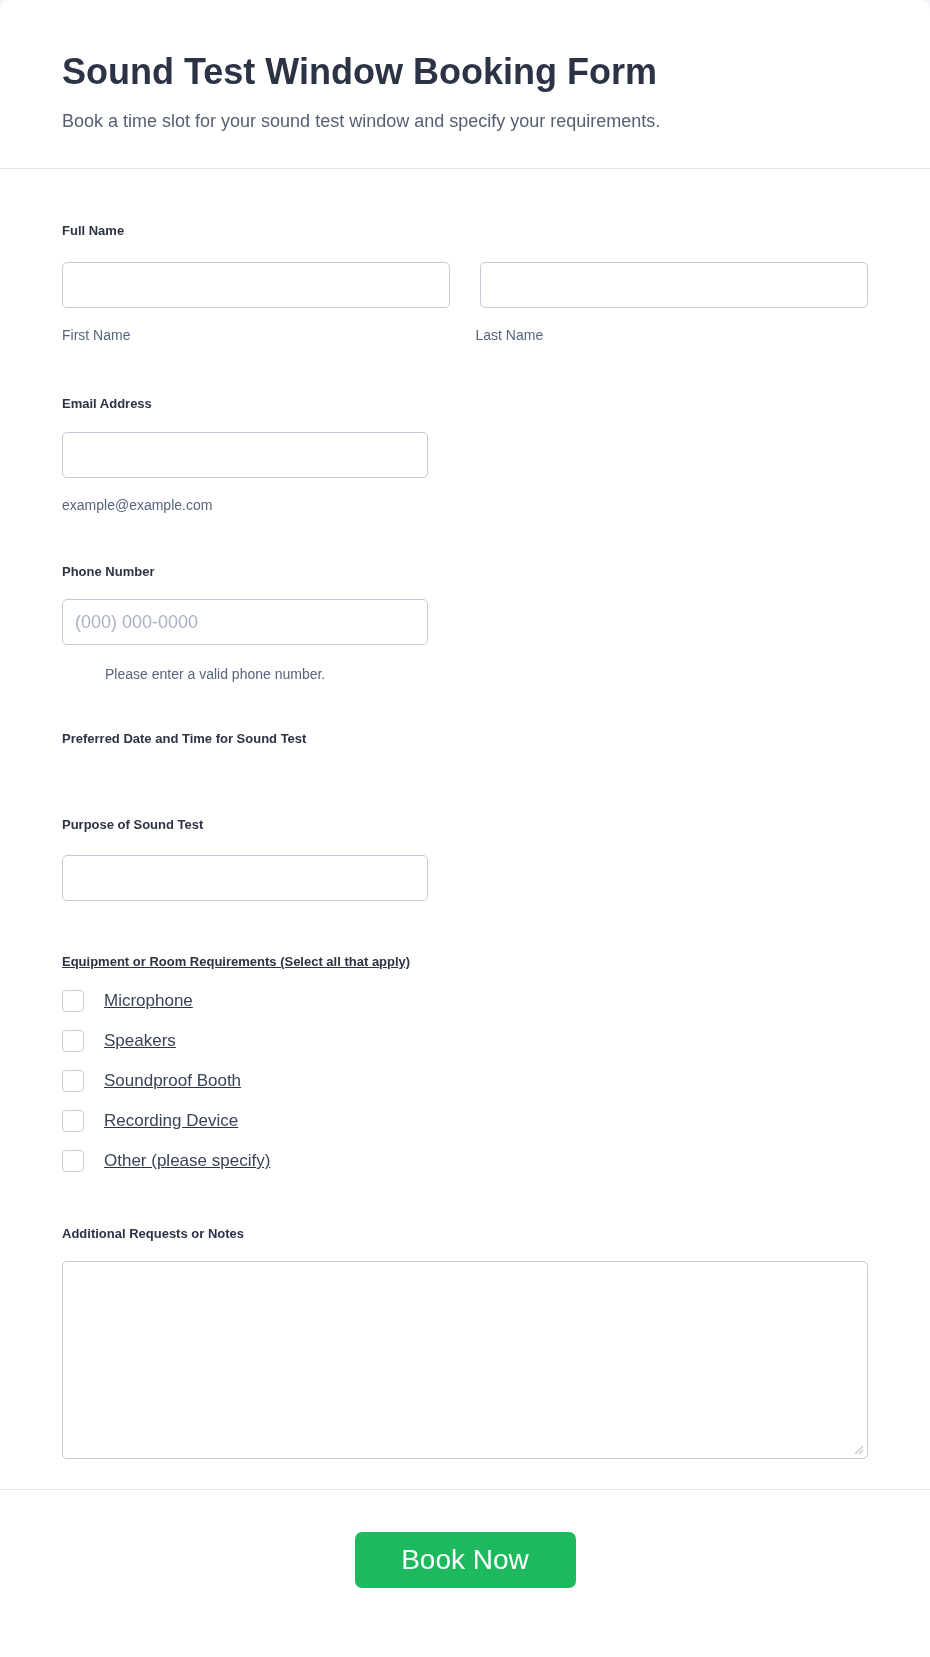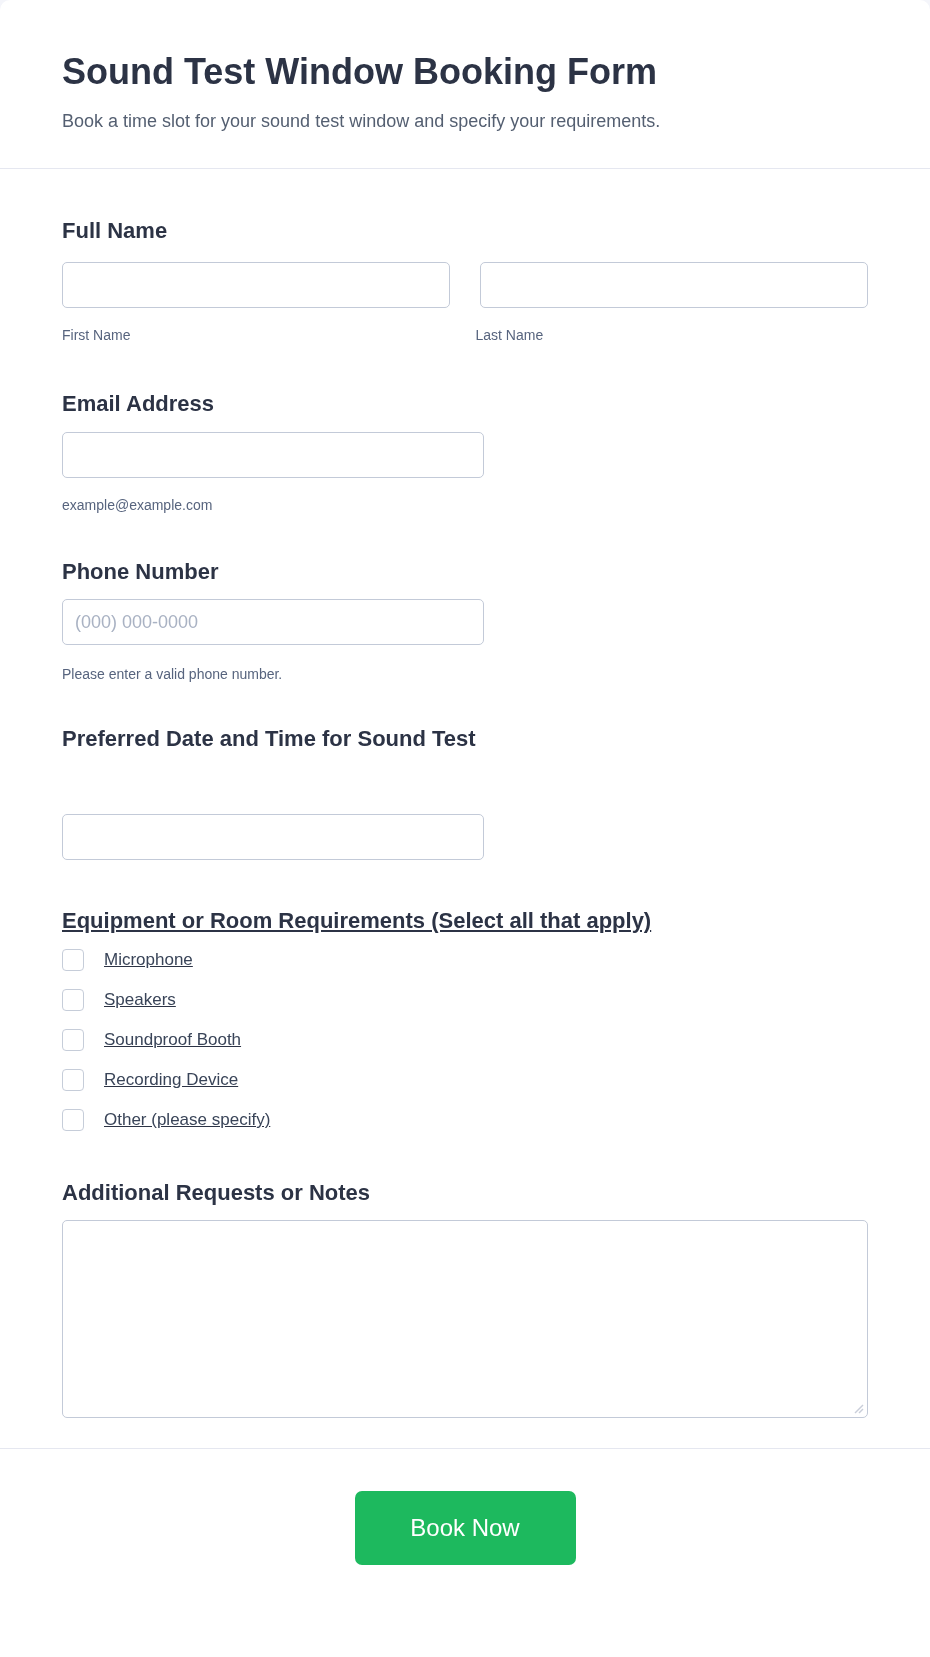--- a/index.html
+++ b/index.html
@@ -33,34 +33,34 @@
     font-size: 18px;
     line-height: 22px;
     color: #545f71;
   }
   
   .form-body {
     padding: 0 62px 30px 62px;
     border-bottom: 1px solid #e5e7f0;
   }
   .q-label {
-    font-size: 22px;
+    font-size: 13px;
     line-height: 22px;
     font-weight: 600;
     color: #2c3345;
   }
   .q-sublabel {
     font-size: 14px;
     line-height: 16px;
     color: #57647e;
   }
   .text-input {
     display: block;
     height: 46px;
-    width: 422px;
+    width: 366px;
     border: 1px solid #c3cad8;
     border-radius: 5px;
     background: #fff;
     font-family: "Liberation Sans", sans-serif;
     font-size: 18px;
     color: #2c3345;
     padding: 0 12px;
     outline: none;
   }
   .text-input::placeholder { color: #a9b2c3; }
@@ -70,21 +70,21 @@
   .name-col .text-input { width: 100%; }
   .name-sublabels { display: flex; gap: 21px; margin-top: 19px; }
   .name-sublabels .q-sublabel { flex: 1; }
 
   .block-fullname  { margin-top: 51px; }
   .block-email     { margin-top: 50px; }
   .block-email .text-input    { margin-top: 17px; }
   .block-email .q-sublabel    { margin-top: 19px; }
   .block-phone     { margin-top: 48px; }
   .block-phone .text-input    { margin-top: 16px; }
-  .block-phone .q-sublabel    { margin-top: 21px; }
+  .block-phone .q-sublabel    { margin-top: 21px; margin-left: 43px; }
   .block-datetime  { margin-top: 46px; }
   .block-purpose   { margin-top: 64px; }
   .block-purpose .text-input  { margin-top: 19px; }
   .block-equipment { margin-top: 50px; text-decoration: underline; }
   .block-notes     { margin-top: 50px; }
 
   
   .checkbox-group { margin-top: 16px; }
   .checkbox-row {
     display: flex;
@@ -135,27 +135,27 @@
   }
 
   
   .form-footer {
     padding: 42px 0 51px 0;
     display: flex;
     justify-content: center;
   }
   .submit-button {
     width: 221px;
-    height: 74px;
+    height: 56px;
     background: #1db95e;
     color: #ffffff;
     border: none;
     border-radius: 7px;
     font-family: "Liberation Sans", sans-serif;
-    font-size: 24px;
+    font-size: 28px;
     cursor: pointer;
   }
 </style>
 </head>
 <body>
 
 <div class="form-card">
 
   <div class="form-header">
     <h1 class="form-title">Sound Test Window Booking Form</h1>
@@ -190,20 +190,21 @@
       <div class="q-label">Phone Number</div>
       <input type="text" class="text-input" placeholder="(000) 000-0000" style="">
       <div class="q-sublabel">Please enter a valid phone number.</div>
     </div>
 
     <div class="block-datetime">
       <div class="q-label">Preferred Date and Time for Sound Test</div>
     </div>
 
     <div class="block-purpose">
+      <div class="q-label">Purpose of Sound Test</div>
       <input type="text" class="text-input" value="" style="">
     </div>
 
     <div class="block-equipment">
       <div class="q-label">Equipment or Room Requirements (Select all that apply)</div>
       <div class="checkbox-group">
         <div class="checkbox-row">
           <span class="checkbox-box"></span>
           <span class="checkbox-label">Microphone</span>
         </div>

